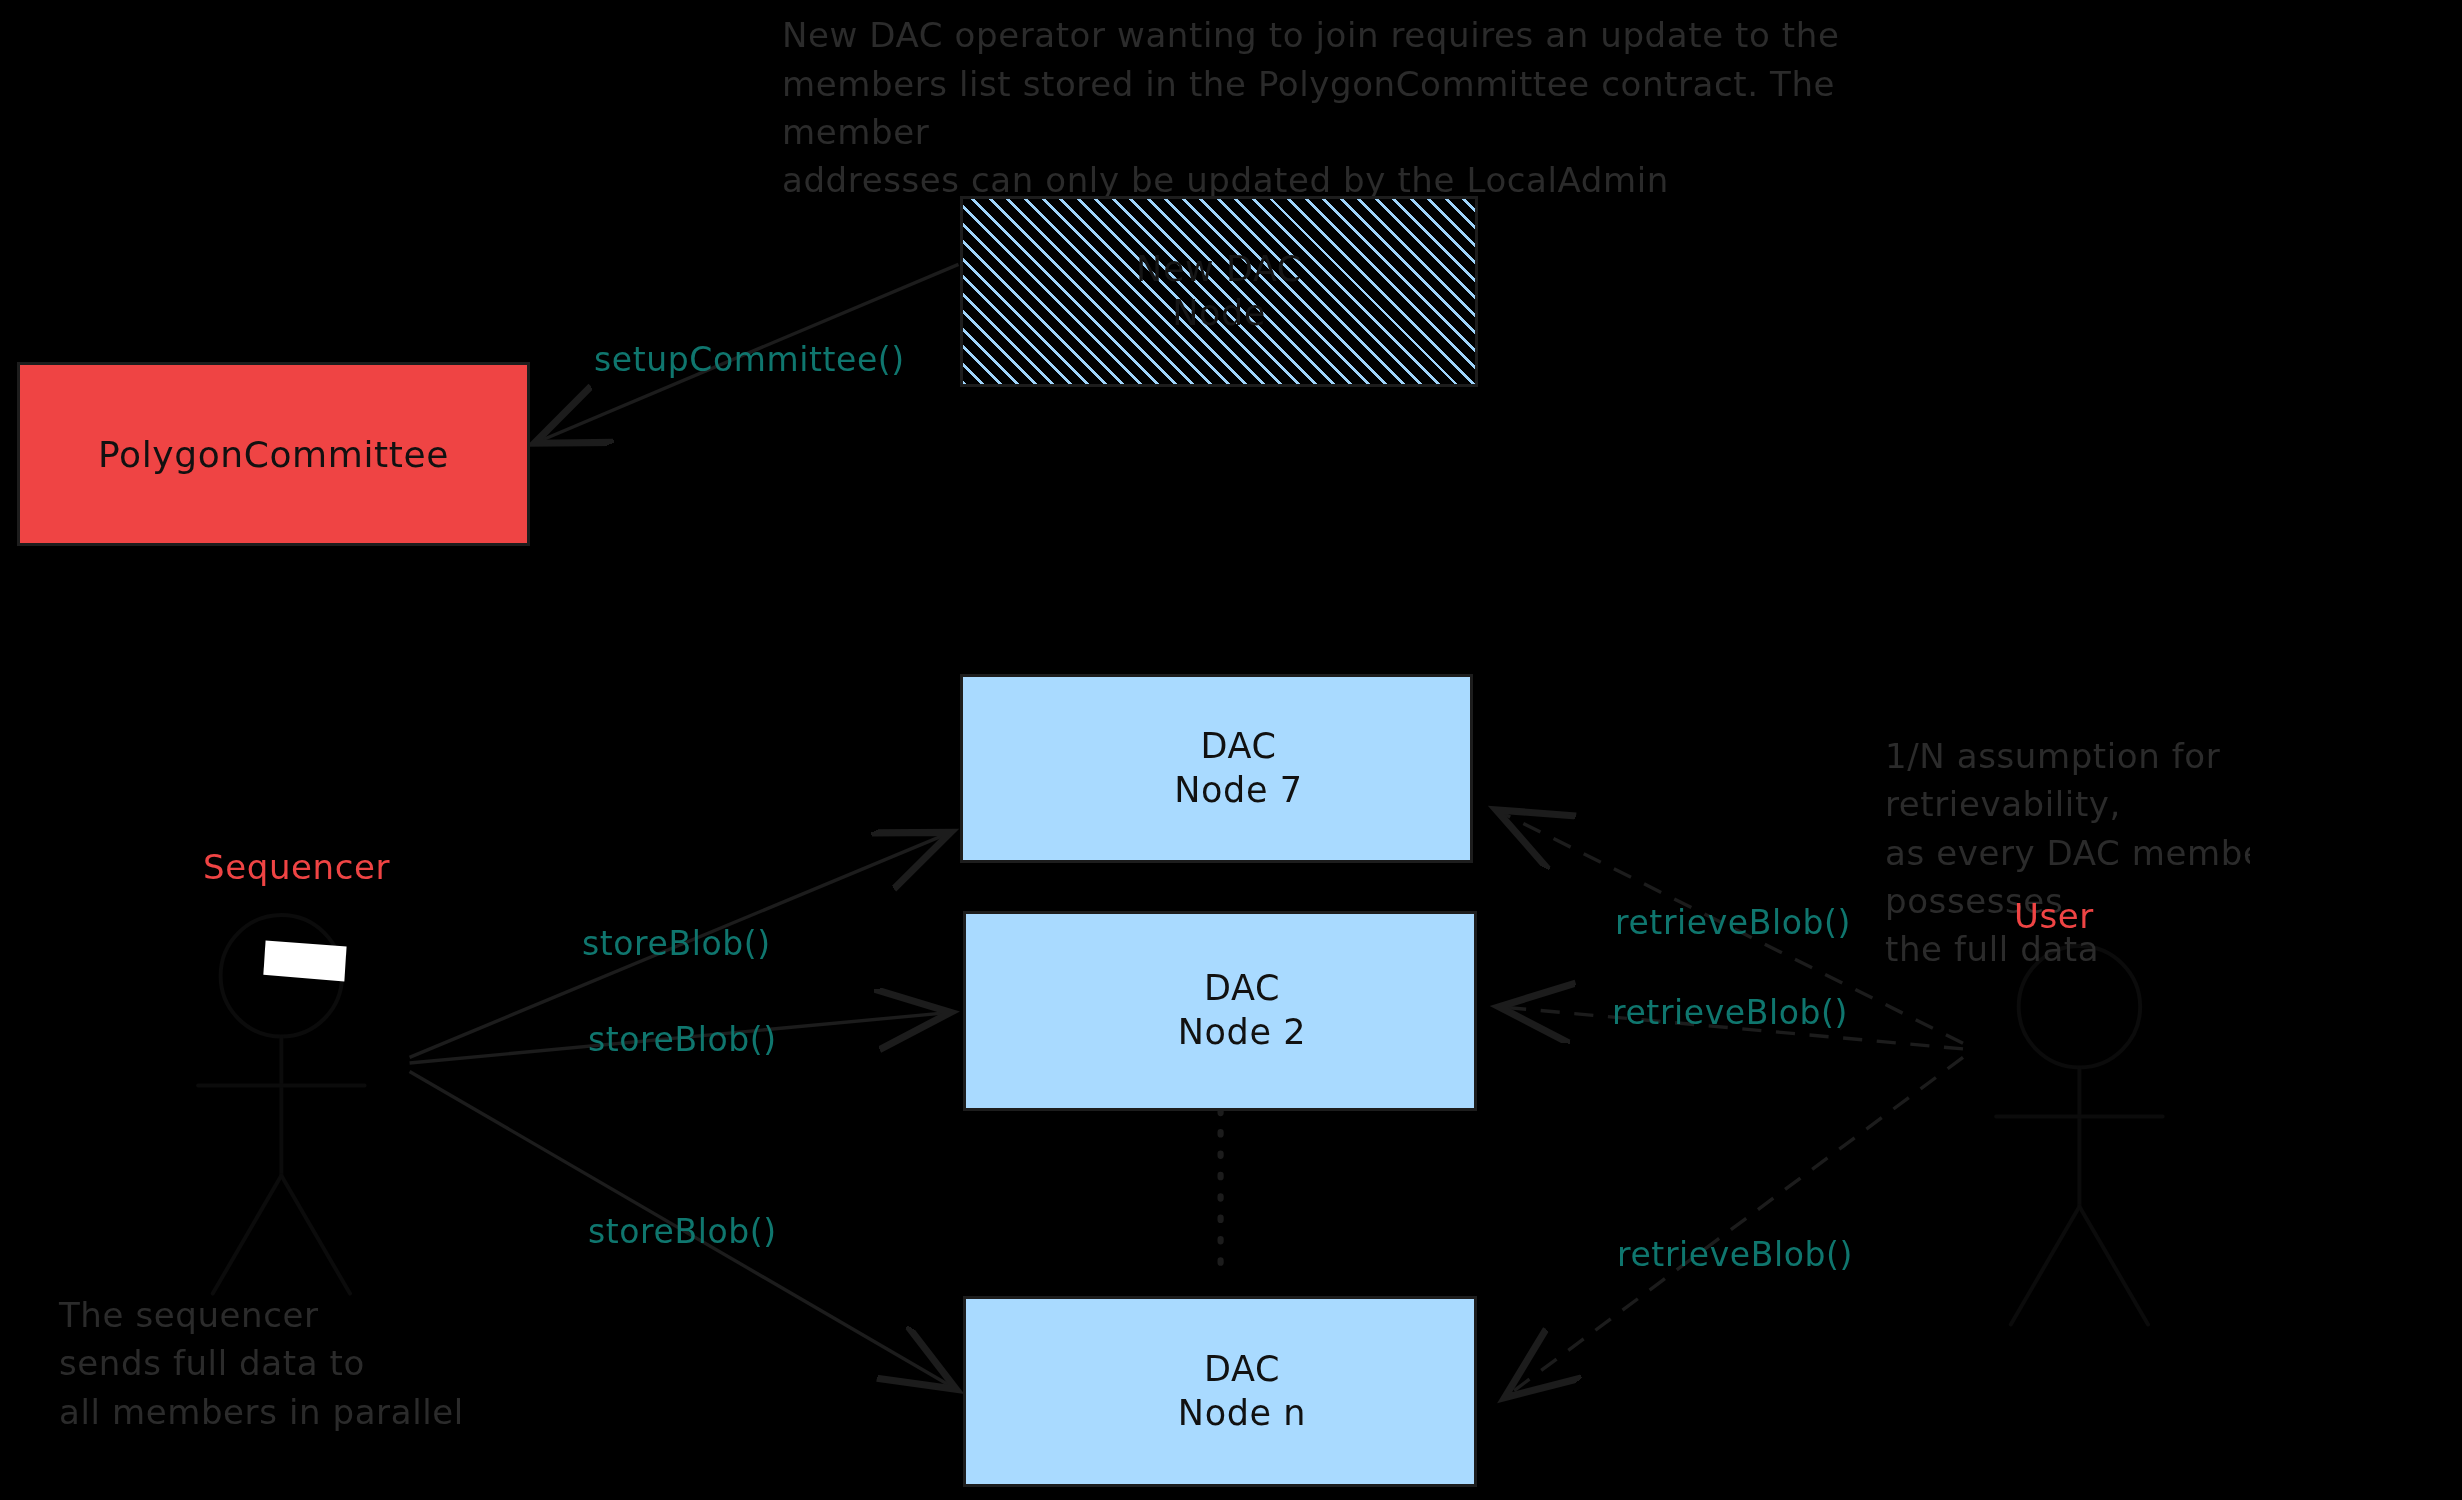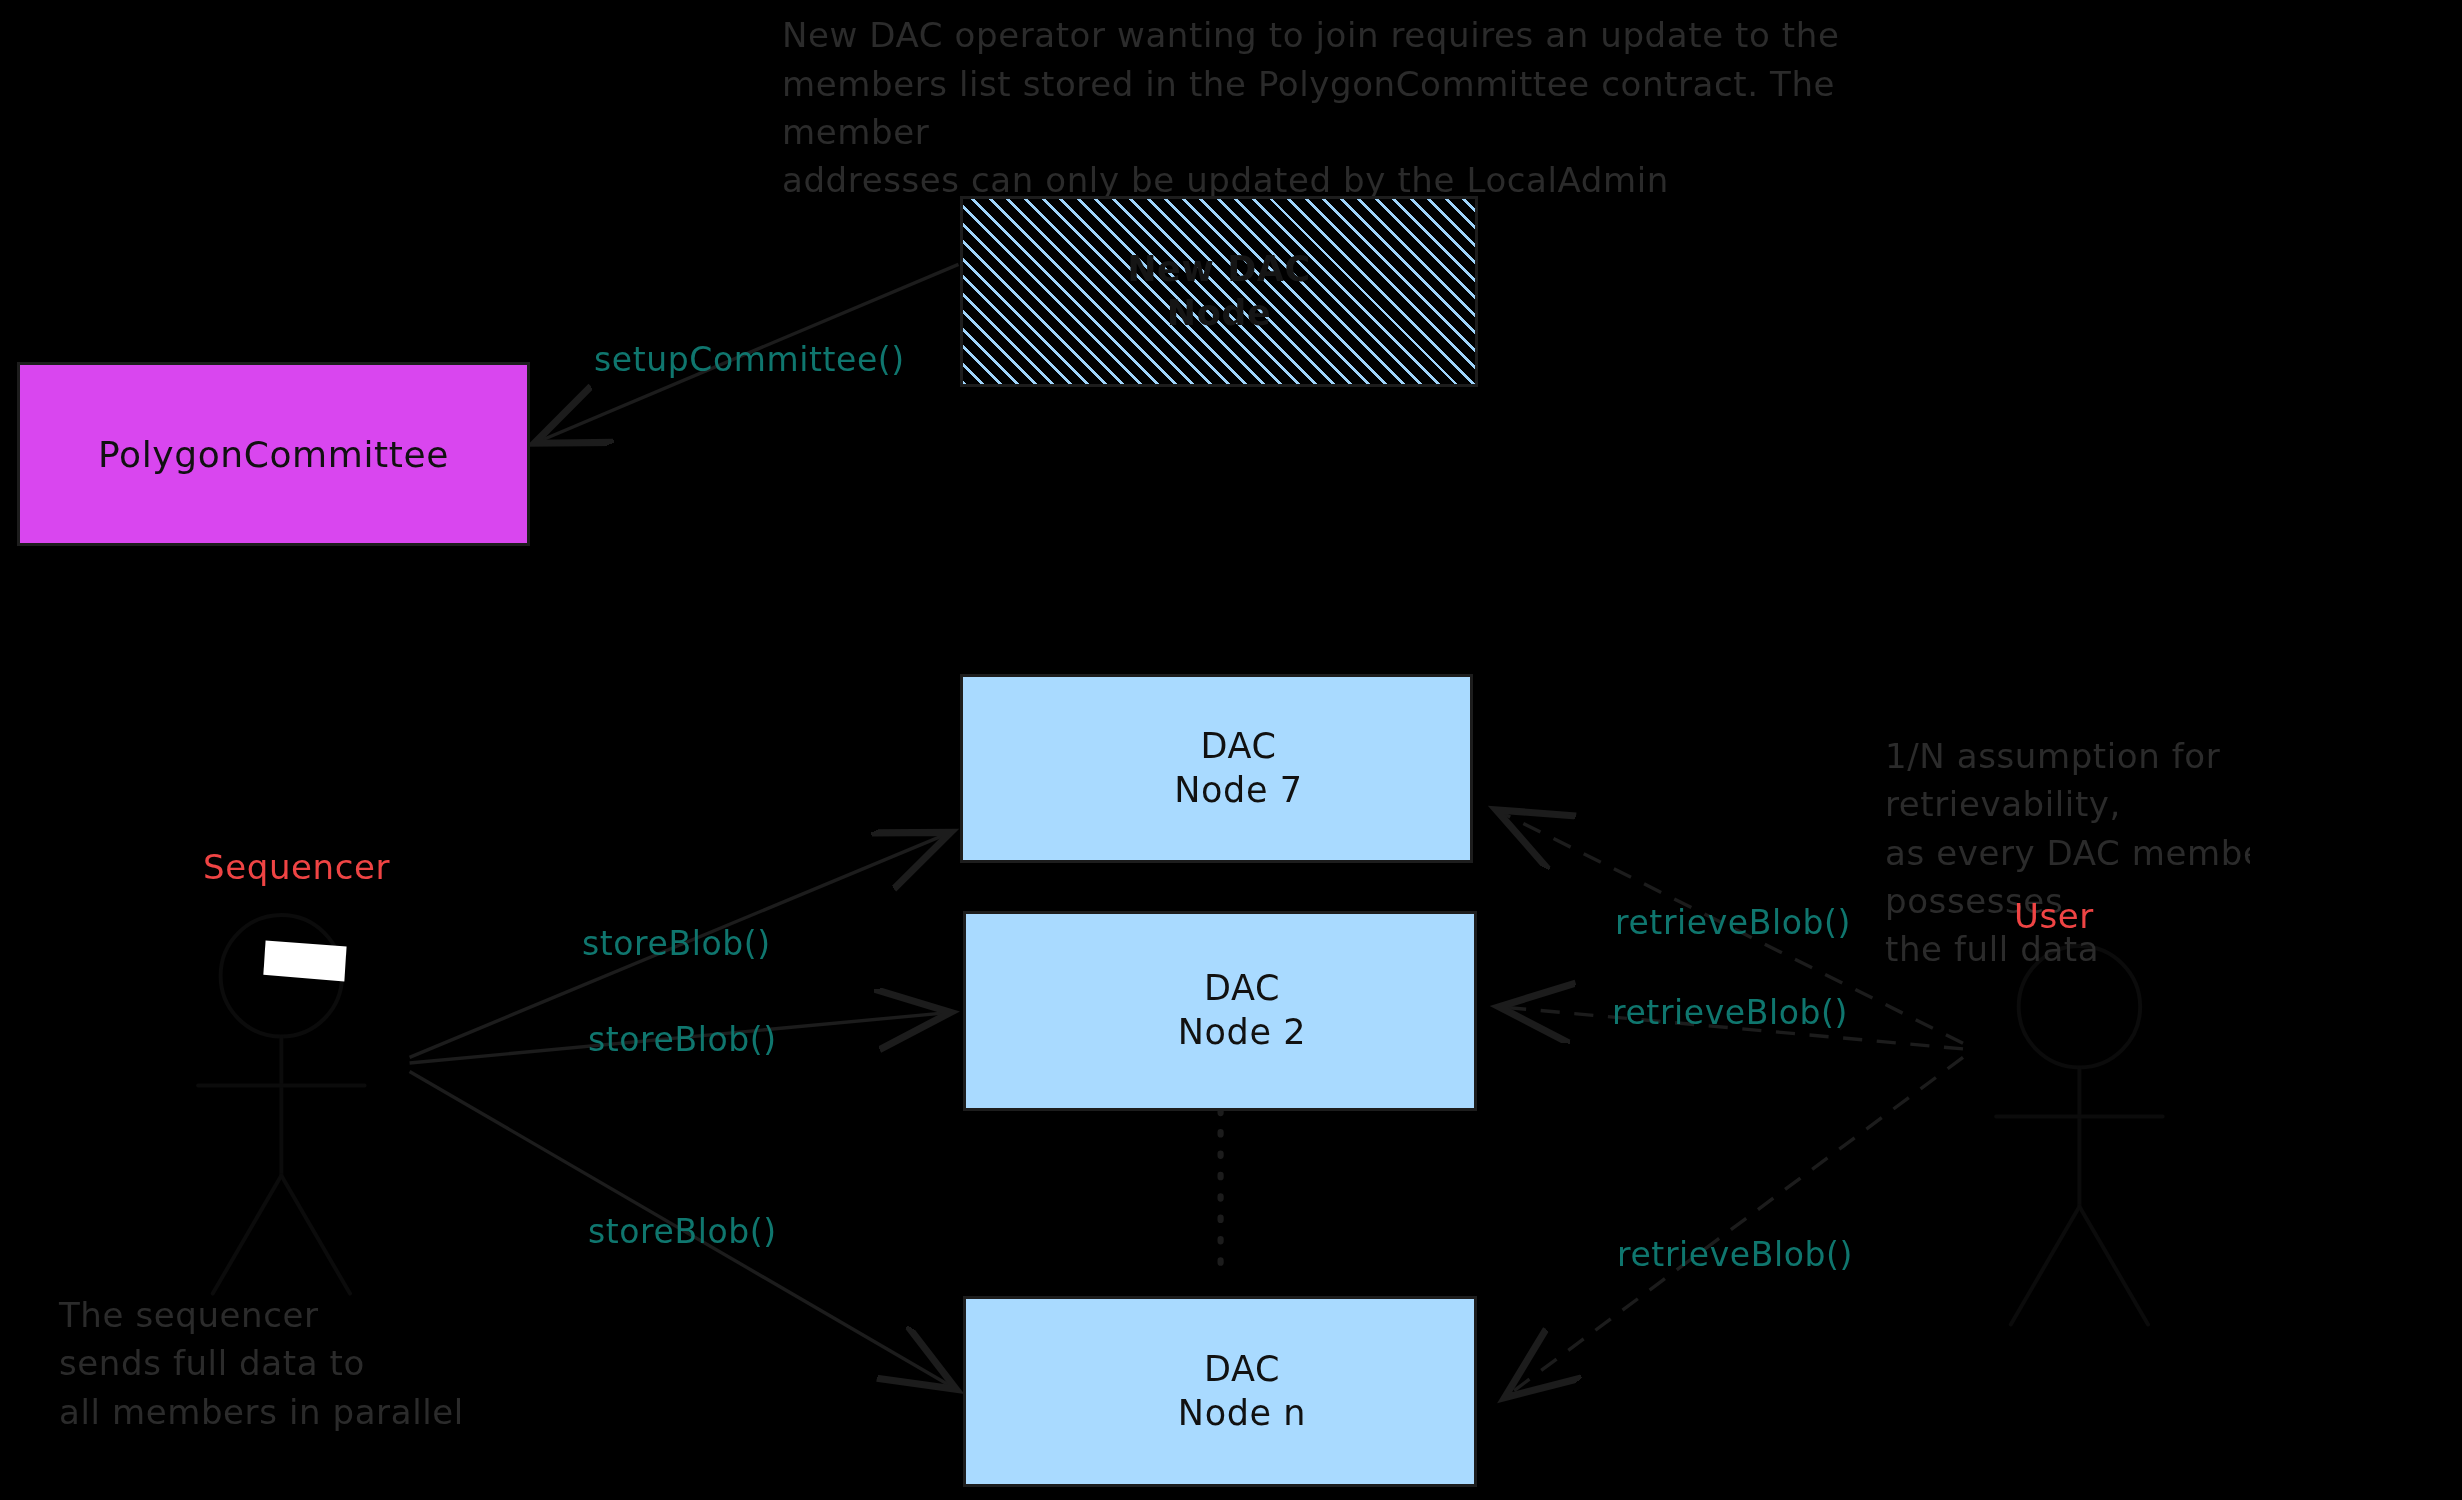--- a/index.html
+++ b/index.html
@@ -53,21 +53,21 @@
     justify-content: center;
   }
   .node-box .line {
     color: #111111;
     font-size: 35px;
     line-height: 1.25;
     letter-spacing: 0.6px;
     white-space: nowrap;
   }
   .box-blue  { background: #a9daff; padding-left: 44px; }
-  .box-pink  { background: #d946ef; }
+  .box-pink  { background: #ef4444; }
   .box-pink .line { font-size: 36px; }
 
   .box-hatched {
     background-color: #000000;
     background-image: repeating-linear-gradient(
         45deg,
         #9fd4fb 0px, #9fd4fb 2.8px,
         #000000 2.8px, #000000 12.4px);
   }
   .box-hatched .line { color: #151515; }
@@ -151,21 +151,21 @@
 addresses can only be updated by the LocalAdmin</div>
 
   <div class="note" style="left:1885px; top:700px; width:563px;margin-top:32px;">1/N assumption for retrievability,
 as every DAC member possesses
 the full data</div>
 
   <div class="note" style="left:59px; top:1291px; width:428px;">The sequencer
 sends full data to
 all members in parallel</div>
 
-  <div class="node-box box-hatched" style="left:960px; top:196px; width:518px; height:191px;font-weight:bold;">
+  <div class="node-box box-hatched" style="left:960px; top:196px; width:518px; height:191px;">
     <span class="line">New DAC</span>
     <span class="line">Node</span>
   </div>
 
   <div class="node-box box-pink" style="left:17px; top:362px; width:513px; height:184px;">
     <span class="line">PolygonCommittee</span>
   </div>
 
   <div class="node-box box-blue" style="left:960px; top:674px; width:513px; height:189px;">
     <span class="line">DAC</span>

